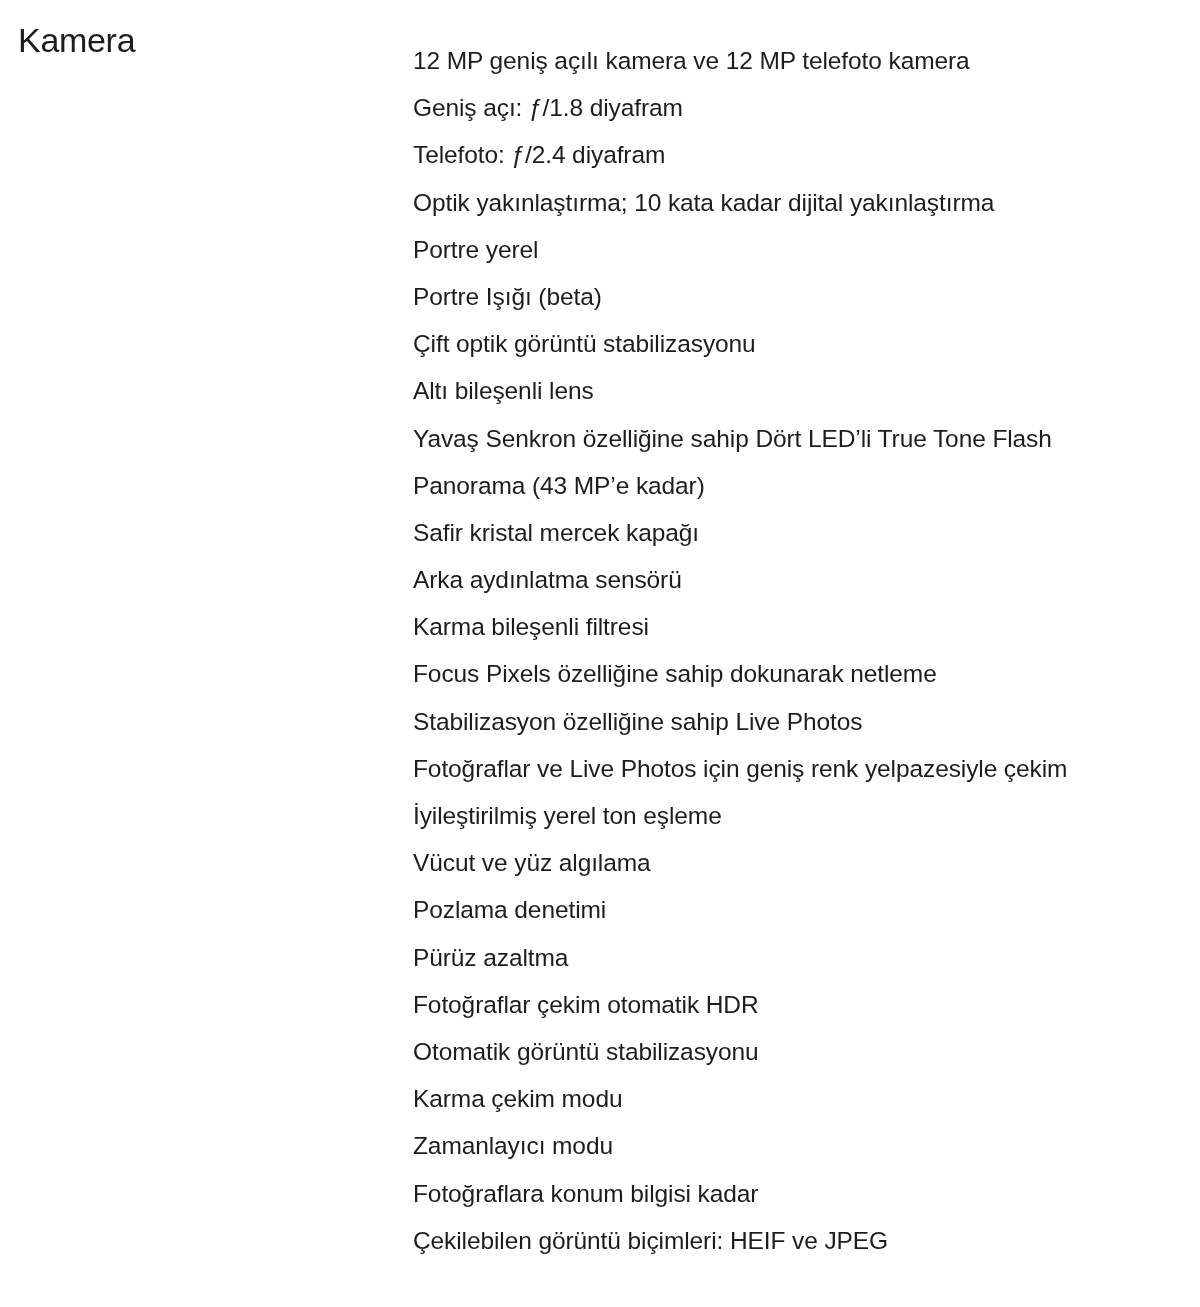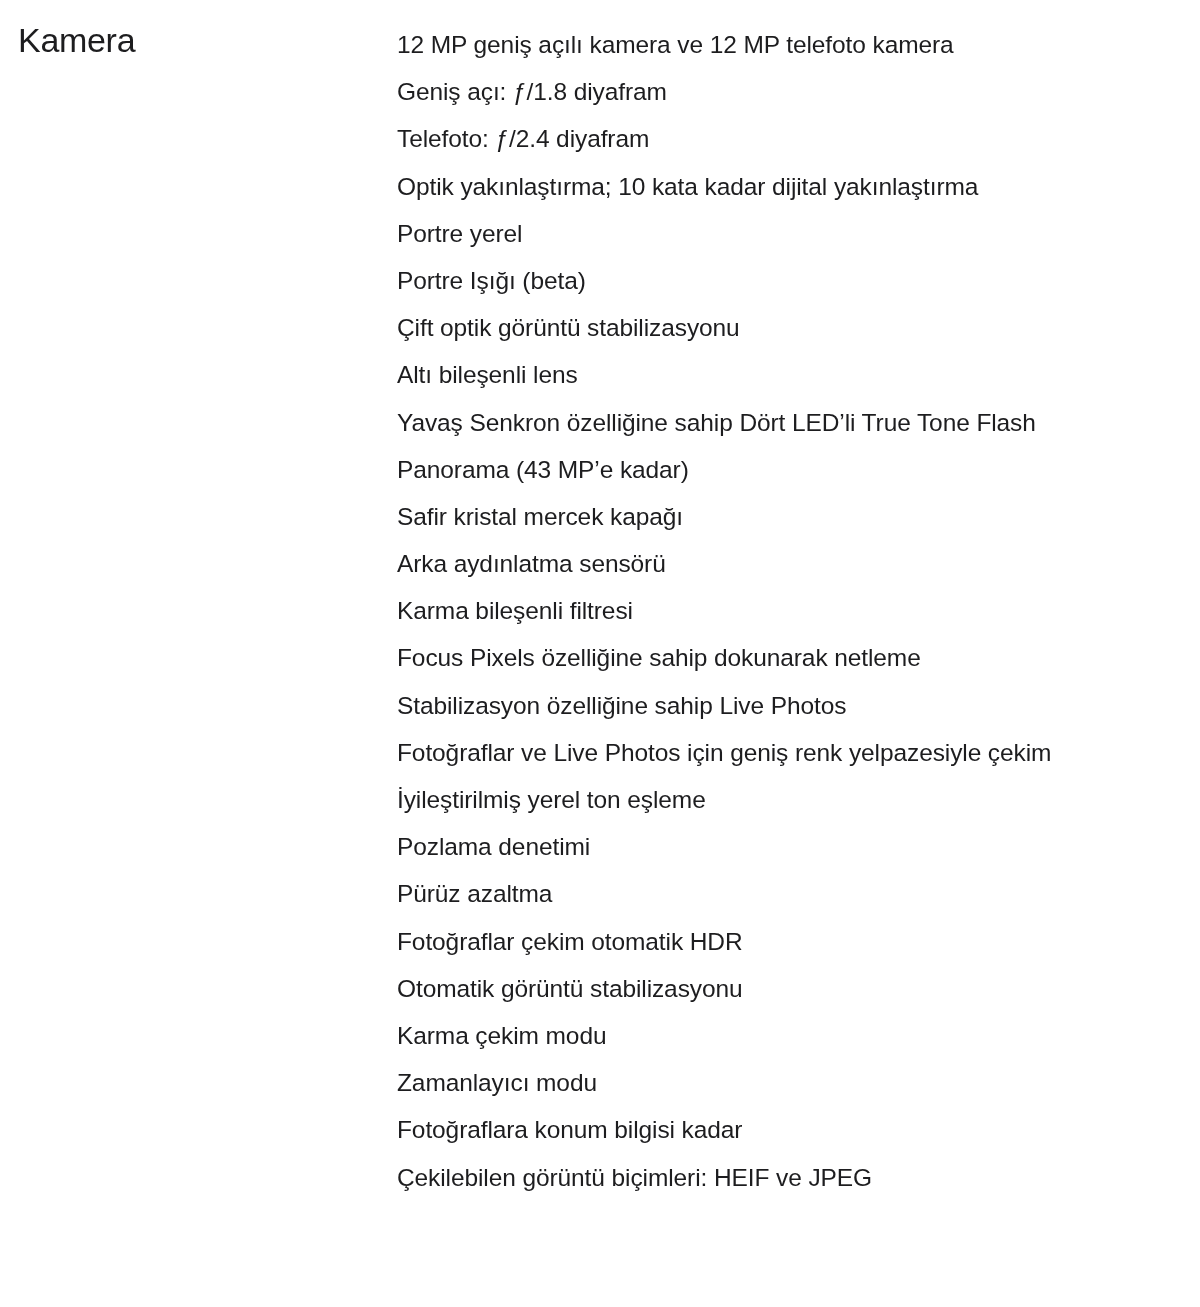--- a/index.html
+++ b/index.html
@@ -23,21 +23,21 @@
       font-size: 34px;
       font-weight: 400;
       line-height: 44px;
       color: #1d1d1f;
       letter-spacing: -0.3px;
     }
     .spec-list {
       position: absolute;
       left: 397px;
       top: 26px;
-      margin: 0;
+      margin: 16px;
       padding: 0;
       list-style: none;
     }
     .spec-item {
       height: 47.2px;
       line-height: 38px;
       font-size: 24.5px;
       color: #1d1d1f;
       white-space: nowrap;
       letter-spacing: -0.1px;
@@ -59,20 +59,21 @@
   <li class="spec-item">Altı bileşenli lens</li>
   <li class="spec-item">Yavaş Senkron özelliğine sahip Dört LED’li True Tone Flash</li>
   <li class="spec-item">Panorama (43 MP’e kadar)</li>
   <li class="spec-item">Safir kristal mercek kapağı</li>
   <li class="spec-item">Arka aydınlatma sensörü</li>
   <li class="spec-item">Karma bileşenli filtresi</li>
   <li class="spec-item">Focus Pixels özelliğine sahip dokunarak netleme</li>
   <li class="spec-item">Stabilizasyon özelliğine sahip Live Photos</li>
   <li class="spec-item">Fotoğraflar ve Live Photos için geniş renk yelpazesiyle çekim</li>
   <li class="spec-item">İyileştirilmiş yerel ton eşleme</li>
+  <li class="spec-item">Vücut ve yüz algılama</li>
   <li class="spec-item">Pozlama denetimi</li>
   <li class="spec-item">Pürüz azaltma</li>
   <li class="spec-item">Fotoğraflar çekim otomatik HDR</li>
   <li class="spec-item">Otomatik görüntü stabilizasyonu</li>
   <li class="spec-item">Karma çekim modu</li>
   <li class="spec-item">Zamanlayıcı modu</li>
   <li class="spec-item">Fotoğraflara konum bilgisi kadar</li>
   <li class="spec-item">Çekilebilen görüntü biçimleri: HEIF ve JPEG</li>
 </ul>
 

